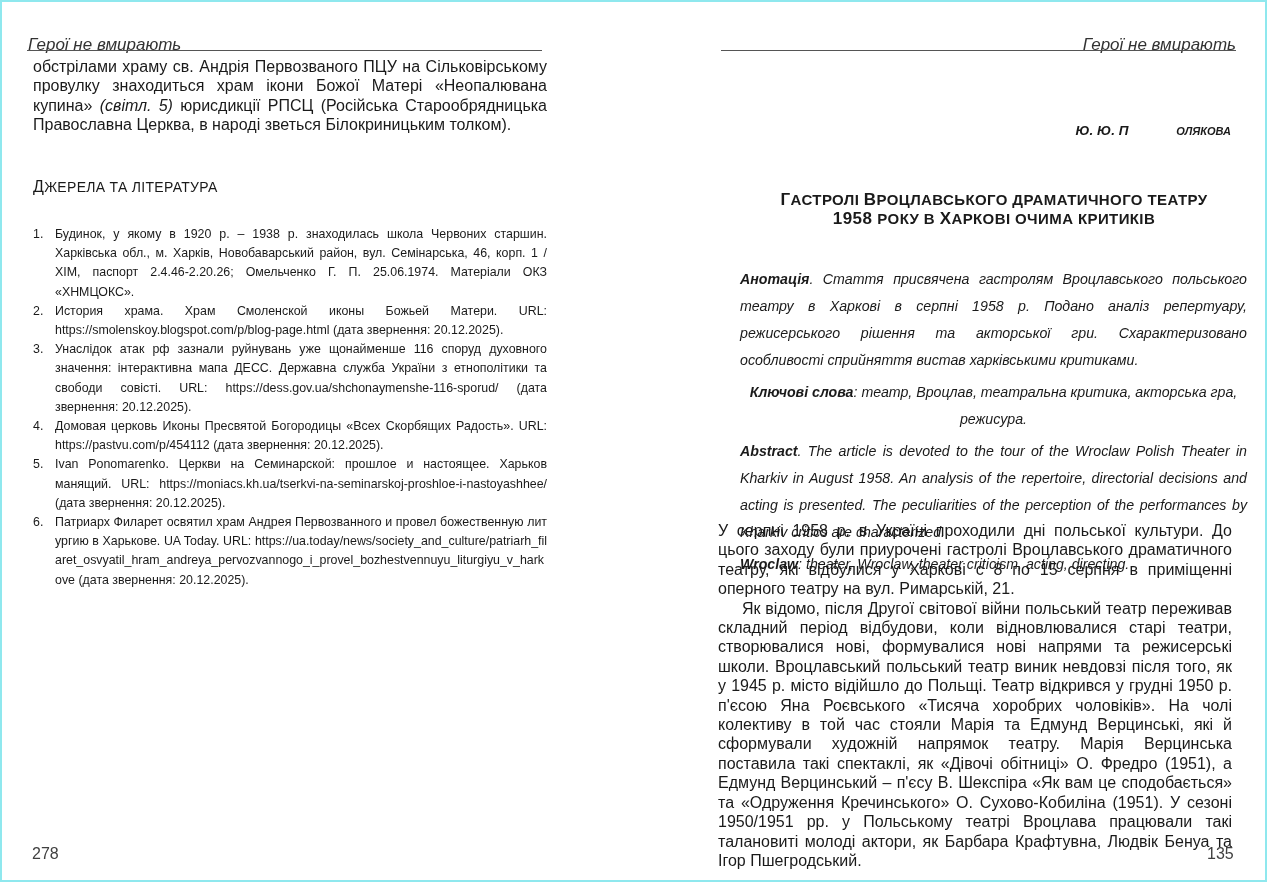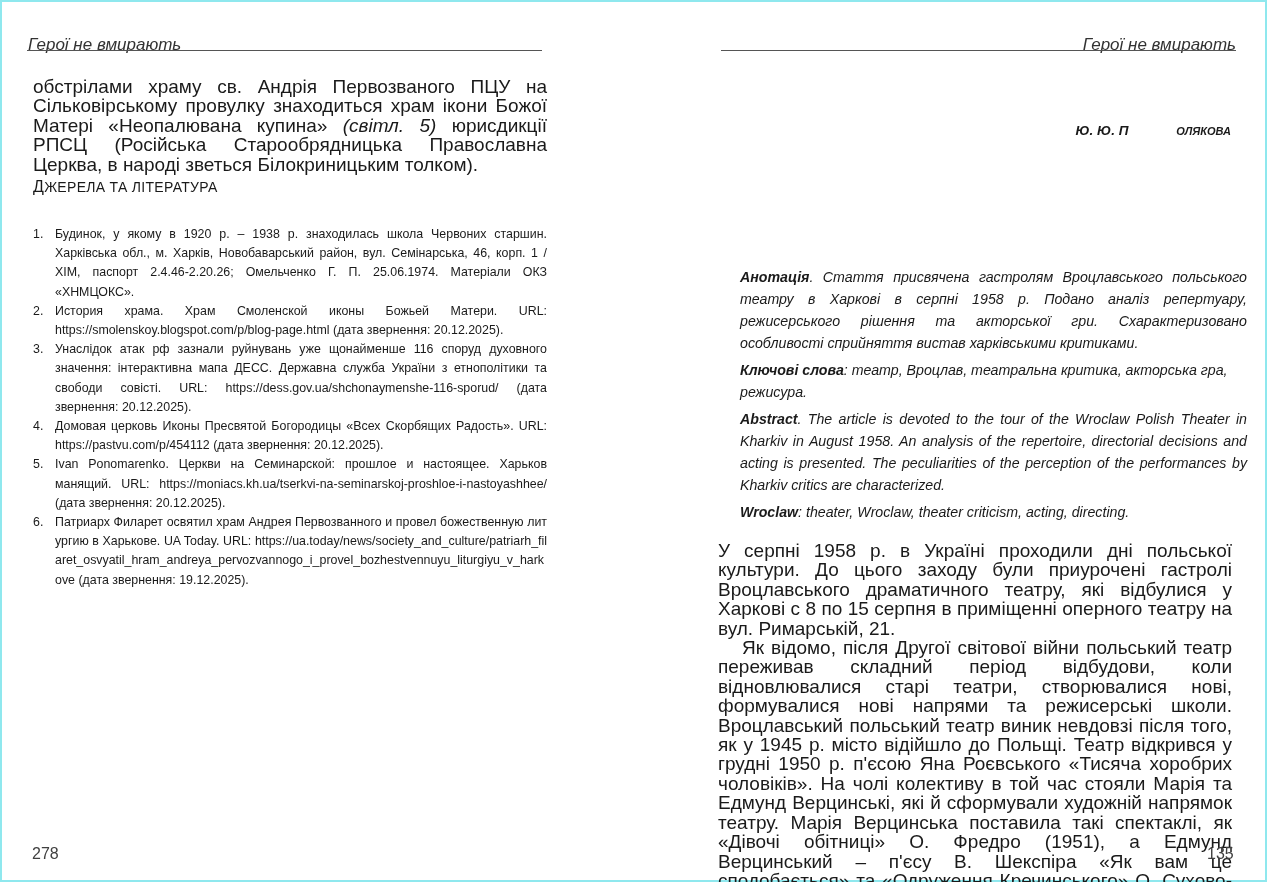--- a/index.html
+++ b/index.html
@@ -7,37 +7,37 @@
          font-family: "Liberation Sans", sans-serif; color: #1a1a1a; }
   .frame { position: absolute; left: 0; top: 0; width: 1263px; height: 878px;
            border: 2px solid #8fe8ee; box-sizing: content-box; }
   .page { position: absolute; top: 0; height: 882px; }
   .page-left { left: 0; width: 634px; }
   .page-right { left: 634px; width: 633px; }
 
   .running-head { position: absolute; font-style: italic; font-size: 17px; color: #333; }
   .head-rule { position: absolute; height: 0; border-top: 1px solid #555; }
 
-  .body-text { position: absolute; font-size: 19px; line-height: 19.4px; text-align: justify; margin-top: 20px; }
+  .body-text { position: absolute; font-size: 16px; line-height: 19.4px; text-align: justify; }
   .body-text p { margin: 0; }
   .indent { text-indent: 24px; }
 
   .section-title { position: absolute; font-size: 14px; letter-spacing: 0.3px; }
   .sc-big { font-size: 16px; }
 
   .refs { position: absolute; left: 33px; top: 225px; width: 514px; font-size: 12.4px; line-height: 19.2px; margin: 0; padding: 0; list-style: none; }
   .refs li { position: relative; padding-left: 22px; text-align: justify; margin-bottom: 0; }
   .refs li .num { position: absolute; left: 0; top: 0; }
 
   .author { position: absolute; right: 36px; top: 123px; font-weight: bold; font-style: italic; font-size: 13.5px; }
   .author .sc { font-size: 11px; padding-left: 48px; }
   .article-title { position: absolute; left: 100px; width: 520px; top: 190px; text-align: center; font-weight: bold; font-size: 15px; line-height: 19px; letter-spacing: 0.4px; }
   .article-title .big { font-size: 17px; }
 
-  .abstract { position: absolute; left: 740px; top: 266px; width: 507px; font-style: italic; font-size: 14.2px; line-height: 22px; text-align: justify; }
+  .abstract { position: absolute; left: 740px; top: 266px; width: 507px; font-style: italic; font-size: 14.2px; line-height: 27px; text-align: justify; }
   .abstract p { margin: 0 0 5px 0; }
   .abstract b { font-style: italic; }
 
   .page-num { position: absolute; font-size: 16px; color: #404040; }
 </style>
 </head>
 <body>
 
 <div class="frame"></div>
 
@@ -52,37 +52,41 @@
   <div class="section-title" style="left:33px; top:178px; width:514px;">
     <span class="sc-big">Д</span><span>ЖЕРЕЛА ТА ЛІТЕРАТУРА</span>
   </div>
 
   <ol class="refs">
     <li><span class="num">1.</span><span>Будинок, у якому в 1920 р. – 1938 р. знаходилась школа Червоних старшин. Харківська обл., м. Харків, Новобаварський район, вул. Семінарська, 46, корп. 1 / ХІМ, паспорт 2.4.46-2.20.26; Омельченко Г. П. 25.06.1974. Матеріали ОКЗ «ХНМЦОКС».</span></li>
     <li><span class="num">2.</span><span>История храма. Храм Смоленской иконы Божьей Матери. URL: https://smolenskoy.blogspot.com/p/blog-page.html (дата звернення: 20.12.2025).</span></li>
     <li><span class="num">3.</span><span>Унаслідок атак рф зазнали руйнувань уже щонайменше 116 споруд духовного значення: інтерактивна мапа ДЕСС. Державна служба України з етнополітики та свободи совісті. URL: https://dess.gov.ua/shchonaymenshe-116-sporud/ (дата звернення: 20.12.2025).</span></li>
     <li><span class="num">4.</span><span>Домовая церковь Иконы Пресвятой Богородицы «Всех Скорбящих Радость». URL: https://pastvu.com/p/454112 (дата звернення: 20.12.2025).</span></li>
     <li><span class="num">5.</span><span>Ivan Ponomarenko. Церкви на Семинарской: прошлое и настоящее. Харьков манящий. URL: https://moniacs.kh.ua/tserkvi-na-seminarskoj-proshloe-i-nastoyashhee/ (дата звернення: 20.12.2025).</span></li>
-    <li style="word-break: break-all;"><span class="num">6.</span><span>Патриарх Филарет освятил храм Андрея Первозванного и провел божественную литургию в Харькове. UA Today. URL: https://ua.today/news/society_and_culture/patriarh_filaret_osvyatil_hram_andreya_pervozvannogo_i_provel_bozhestvennuyu_liturgiyu_v_harkove (дата звернення: 19.12.2025).</span></li>
+    <li style="word-break: break-all;"><span class="num">6.</span><span>Патриарх Филарет освятил храм Андрея Первозванного и провел божественную литургию в Харькове. UA Today. URL: https://ua.today/news/society_and_culture/patriarh_filaret_osvyatil_hram_andreya_pervozvannogo_i_provel_bozhestvennuyu_liturgiyu_v_harkove (дата звернення: 20.12.2025).</span></li>
   </ol>
 
   <div class="page-num" style="left:32px; top:845px;">278</div>
 </div>
 
 <div class="page page-right">
   <div class="running-head" style="right:31px; top:35px;">Герої не вмирають</div>
   <div class="head-rule" style="left:87px; top:50px; width:515px;"></div>
 
   <div class="author"><span>Ю. Ю. П</span><span class="sc">ОЛЯКОВА</span></div>
 
+  <div class="article-title">
+    <div><span class="big">Г</span><span>АСТРОЛІ </span><span class="big">В</span><span>РОЦЛАВСЬКОГО ДРАМАТИЧНОГО ТЕАТРУ</span></div>
+    <div><span class="big">1958 </span><span>РОКУ В </span><span class="big">Х</span><span>АРКОВІ ОЧИМА КРИТИКІВ</span></div>
+  </div>
 </div>
 
 <div class="abstract">
   <p><b>Анотація</b><span>. Стаття присвячена гастролям Вроцлавського польського театру в Харкові в серпні 1958 р. Подано аналіз репертуару, режисерського рішення та акторської гри. Схарактеризовано особливості сприйняття вистав харківськими критиками.</span></p>
-  <p style="text-align:left;"><b>Ключові слова</b><span>: театр, Вроцлав, театральна критика, акторська гра, режисура.</span></p>
+  <p style="text-align:center;"><b>Ключові слова</b><span>: театр, Вроцлав, театральна критика, акторська гра, режисура.</span></p>
   <p><b>Abstract</b><span>. The article is devoted to the tour of the Wroclaw Polish Theater in Kharkiv in August 1958. An analysis of the repertoire, directorial decisions and acting is presented. The peculiarities of the perception of the performances by Kharkiv critics are characterized.</span></p>
   <p><b>Wroclaw</b><span>: theater, Wroclaw, theater criticism, acting, directing.</span></p>
 </div>
 
 <div class="body-text" style="left:718px; top:521px; width:514px;">
   <p>У серпні 1958 р. в Україні проходили дні польської культури. До цього заходу були приурочені гастролі Вроцлавського драматичного театру, які відбулися у Харкові с 8 по 15 серпня в приміщенні оперного театру на вул. Римарській, 21.</p>
   <p class="indent">Як відомо, після Другої світової війни польський театр переживав складний період відбудови, коли відновлювалися старі театри, створювалися нові, формувалися нові напрями та режисерські школи. Вроцлавський польський театр виник невдовзі після того, як у 1945 р. місто відійшло до Польщі. Театр відкрився у грудні 1950 р. п'єсою Яна Роєвського «Тисяча хоробрих чоловіків». На чолі колективу в той час стояли Марія та Едмунд Верцинські, які й сформували художній напрямок театру. Марія Верцинська поставила такі спектаклі, як «Дівочі обітниці» О. Фредро (1951), а Едмунд Верцинський – п'єсу В. Шекспіра «Як вам це сподобається» та «Одруження Кречинського» О. Сухово-Кобиліна (1951). У сезоні 1950/1951 рр. у Польському театрі Вроцлава працювали такі талановиті молоді актори, як Барбара Крафтувна, Людвік Бенуа та Ігор Пшегродський.</p>
 </div>
 
 <div class="page-num" style="left:1207px; top:845px;">135</div>

